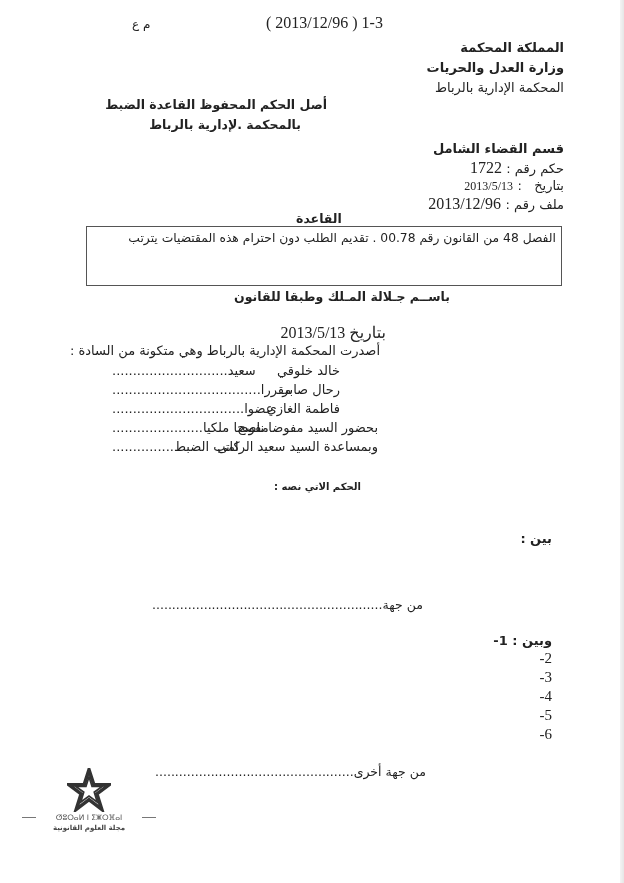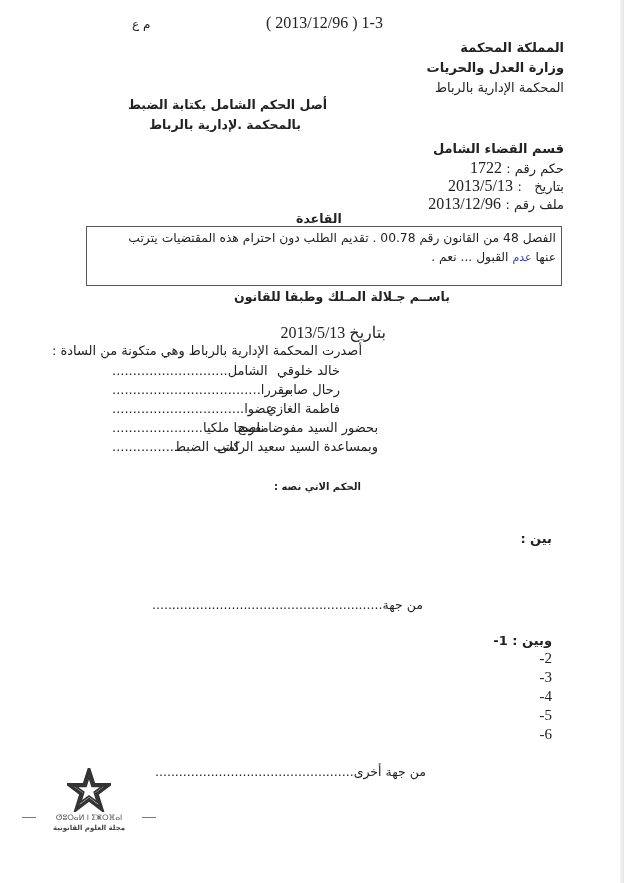--- a/index.html
+++ b/index.html
@@ -25,62 +25,57 @@
 
 <div class="right-edge"></div>
 
 <div class="abs ar" style="left:132px;top:17px;font-size:12px;">م ع</div>
 <div class="abs serif" style="left:266px;top:14px;font-size:16px;direction:ltr;">( 2013/12/96 ) 1-3</div>
 
 <div class="abs rtl ar bold" style="right:60px;top:40px;font-size:13px;">المملكة المحكمة</div>
 <div class="abs rtl ar bold" style="right:60px;top:60px;font-size:13px;">وزارة العدل والحريات</div>
 <div class="abs rtl ar" style="right:60px;top:80px;font-size:13px;">المحكمة الإدارية بالرباط</div>
 
-<div class="abs rtl ar bold" style="right:297px;top:97px;font-size:12.5px;">أصل الحكم الشامل بكتابة الضبط</div>
+<div class="abs rtl ar bold" style="right:297px;top:97px;font-size:12.5px;">أصل الحكم المحفوظ القاعدة الضبط</div>
 <div class="abs rtl ar bold" style="right:323px;top:117px;font-size:12.5px;">بالمحكمة .لإدارية بالرباط</div>
 
 <div class="abs rtl ar bold" style="right:60px;top:141px;font-size:13px;">قسم القضاء الشامل</div>
 <div class="abs rtl" style="right:60px;top:159px;font-size:14px;">
   <span class="ar" style="font-size:13px;">حكم رقم :</span>
   <span class="serif" style="font-size:16px;">1722</span>
 </div>
 <div class="abs rtl" style="right:60px;top:177px;font-size:14px;">
   <span class="ar" style="font-size:13px;white-space:pre;">بتاريخ   :</span>
-  <span class="serif" style="font-size:16px;">2013/5/13</span>
+  <span class="serif" style="font-size:12px;">2013/5/13</span>
 </div>
 <div class="abs rtl" style="right:60px;top:195px;font-size:14px;">
   <span class="ar" style="font-size:13px;">ملف رقم :</span>
   <span class="serif" style="font-size:16px;">2013/12/96</span>
 </div>
 
 <div class="abs rtl ar bold" style="left:296px;top:211px;font-size:12.5px;">القاعدة</div>
 <div class="rule-box">
   <div>الفصل 48 من القانون رقم 00.78 . تقديم الطلب دون احترام هذه المقتضيات يترتب</div>
-  <div>
-    <span>عنها</span>
-    <span class="blue" style="font-size:11px;">عدم</span>
-    <span>القبول ... نعم .</span>
-  </div>
 </div>
 
 <div class="abs rtl ar bold" style="left:234px;top:289px;font-size:12.5px;">باســم جـلالة المـلك وطبقا للقانون</div>
 
 <div class="abs rtl" style="right:238px;top:323px;">
   <span class="serif" style="font-size:16px;margin-top:12px;">بتاريخ 2013/5/13</span>
 </div>
-<div class="abs rtl ar" style="right:262px;top:343px;font-size:13px;">أصدرت المحكمة الإدارية بالرباط وهي متكونة من السادة :</div>
+<div class="abs rtl ar" style="right:244px;top:343px;font-size:13px;">أصدرت المحكمة الإدارية بالرباط وهي متكونة من السادة :</div>
 
 <div class="abs rtl ar" style="right:284px;top:363px;font-size:13px;">خالد خلوقي</div>
 <div class="abs rtl ar" style="right:284px;top:382px;font-size:13px;">رحال صابر</div>
 <div class="abs rtl ar" style="right:284px;top:401px;font-size:13px;">فاطمة الغازي</div>
 <div class="abs rtl ar" style="right:246px;top:420px;font-size:13px;">بحضور السيد مفوضا ناصح</div>
 <div class="abs rtl ar" style="right:246px;top:439px;font-size:13px;">وبمساعدة السيد سعيد الرامى</div>
 
 <div class="abs rtl ar" style="left:112px;top:363px;font-size:13px;">
-  <span>الشامل</span><span class="dots">............................</span>
+  <span>سعيد</span><span class="dots">............................</span>
 </div>
 <div class="abs rtl ar" style="left:112px;top:382px;font-size:13px;">
   <span>مقررا</span><span class="dots">....................................</span>
 </div>
 <div class="abs rtl ar" style="left:112px;top:401px;font-size:13px;">
   <span>عضوا</span><span class="dots">................................</span>
 </div>
 <div class="abs rtl ar" style="left:112px;top:420px;font-size:13px;">
   <span>مفوضا ملكيا</span><span class="dots">......................</span>
 </div>

